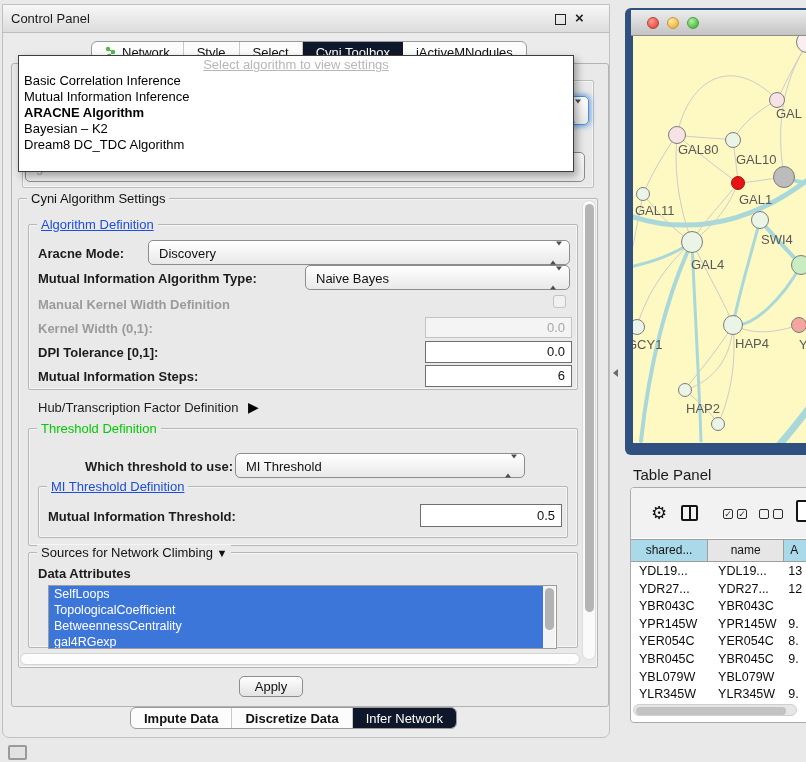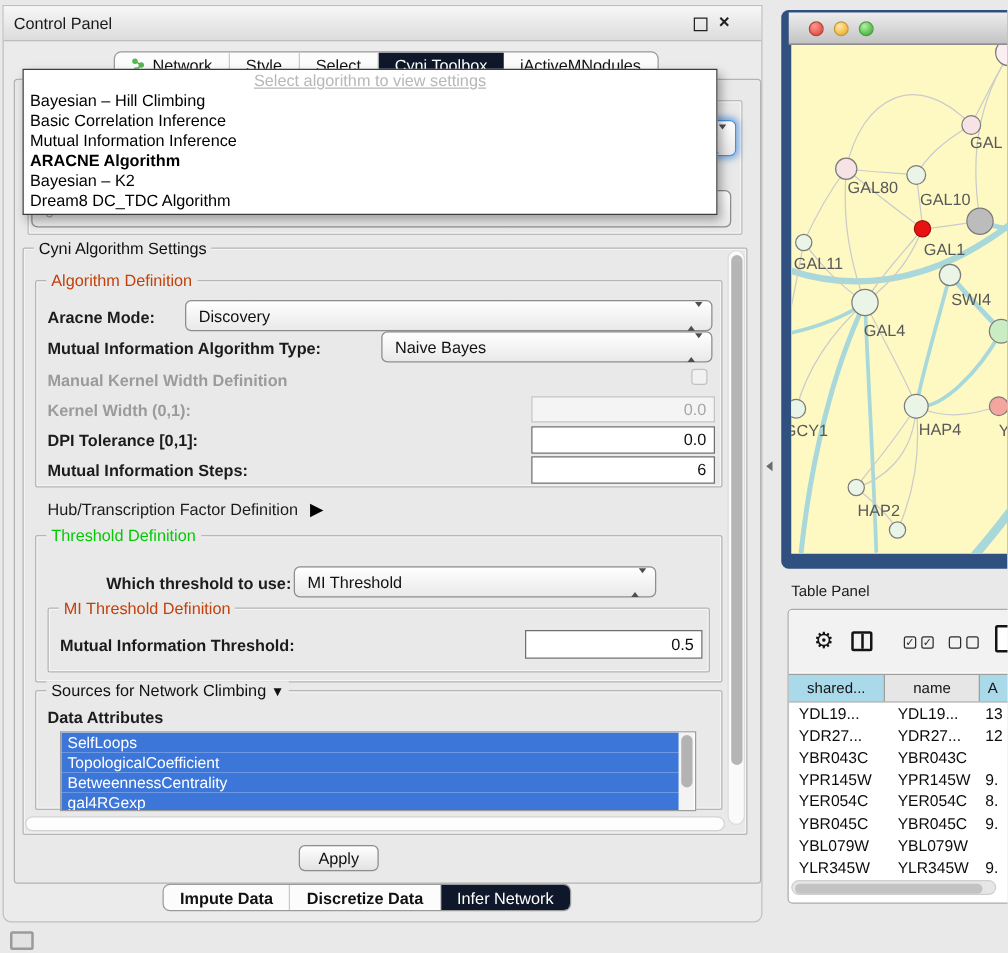--- a/index.html
+++ b/index.html
@@ -60,21 +60,21 @@
   #dd-placeholder { width:100%; text-align:center; font-size:13px; color:#b7b7b7;
     height:17px; line-height:17px;text-decoration:underline; }
   .dd-item { height:16px; line-height:16px; font-size:13px; padding-left:5px; color:#000; }
   .dd-item.bold { font-weight:bold; }
 
   
   .group { border:1px solid #b6b6b6; border-radius:2px;
     box-shadow:inset 0 0 0 1px rgba(255,255,255,.55); }
   .legend { position:absolute; top:-8px; left:8px; background:#e9e9e9; padding:0 4px;
     font-size:13px; white-space:nowrap; }
-  .legend.blue { color:#c2410c; }
+  .legend.blue { color:#1d4ed8;text-decoration:underline; }
   .legend.green { color:#04ca04; }
 
   #grp-settings { left:18px; top:198px; width:580px; height:470px; }
   #grp-algdef { left:28px; top:224px; width:550px; height:166px; }
   #grp-threshold { left:28px; top:428px; width:550px; height:118px; }
   #grp-mithr { left:38px; top:486px; width:530px; height:52px; }
   #grp-sources { left:28px; top:552px; width:550px; height:96px; }
 
   .lbl { position:absolute; font-size:13px; font-weight:bold; color:#1c1c1c; white-space:nowrap; }
   .lbl.dis { color:#9b9b9b; }
@@ -125,21 +125,21 @@
   #net-canvas { position:absolute; left:8px; top:28px; width:173px; height:407px;
     background:#fef9c3; overflow:hidden; }
   .nd { position:absolute; border:1px solid #7c7c7c; border-radius:50%; }
   .c-pink { background:#f7e3e6; } .c-lpink { background:#fbeef0; }
   .c-lg { background:#eaf4e7; } .c-g { background:#c9ecc2; }
   .c-gray { background:#bcbcbc; } .c-red { background:#e81212; border-color:#a01010; }
   .c-sal { background:#f3a59e; }
   .nlb { position:absolute; font-size:13px; color:#595959; white-space:nowrap; }
 
   
-  #table-panel-label { left:633px; top:466px; font-size:12px; color:#1a1a1a; }
+  #table-panel-label { left:633px; top:466px; font-size:15px; color:#1a1a1a; }
   #table-panel { left:630px; top:487px; width:180px; height:236px; background:#fff;
     border:1px solid #ababab; border-radius:4px; overflow:hidden; }
   #tp-toolbar { position:absolute; left:0; top:0; width:100%; height:50px; background:#f2f2f2; }
   #gear-ico { position:absolute; left:20px; top:14px; font-size:18px; font-weight:bold; color:#141414; }
   #cols-ico { position:absolute; left:50px; top:17px; width:17px; height:16px; border:2px solid #141414; border-radius:2px; }
   #cols-ico::after { content:""; position:absolute; left:5.5px; top:0; width:2px; height:100%; background:#141414; }
   .chk { position:absolute; top:21px; width:10px; height:10px; border:1.6px solid #2c2c2c;
     border-radius:2px; font-size:9px; line-height:8px; text-align:center; color:#2c2c2c; }
   #doc-ico { position:absolute; left:165px; top:12px; width:18px; height:22px;
     border:2px solid #141414; border-radius:2px; background:#fff; }
@@ -194,21 +194,20 @@
 <div class="abs group" id="group-inference"></div>
 <div class="abs combo" id="combo-algo">
   <span class="spin"><span class="t-up"></span><span class="t-dn"></span></span>
 </div>
 <div class="abs combo" id="combo-table">
   <span class="val">galFiltered.sif default node</span>
 </div>
 
 <div class="abs" id="algo-dropdown">
   <div id="dd-placeholder">Select algorithm to view settings</div>
-  <div class="dd-item">Bayesian – Hill Climbing</div>
   <div class="dd-item">Basic Correlation Inference</div>
   <div class="dd-item">Mutual Information Inference</div>
   <div class="dd-item bold">ARACNE Algorithm</div>
   <div class="dd-item">Bayesian – K2</div>
   <div class="dd-item">Dream8 DC_TDC Algorithm</div>
 </div>
 
 <div class="abs group" id="grp-settings">
   <span class="legend">Cyni Algorithm Settings</span>
 </div>

